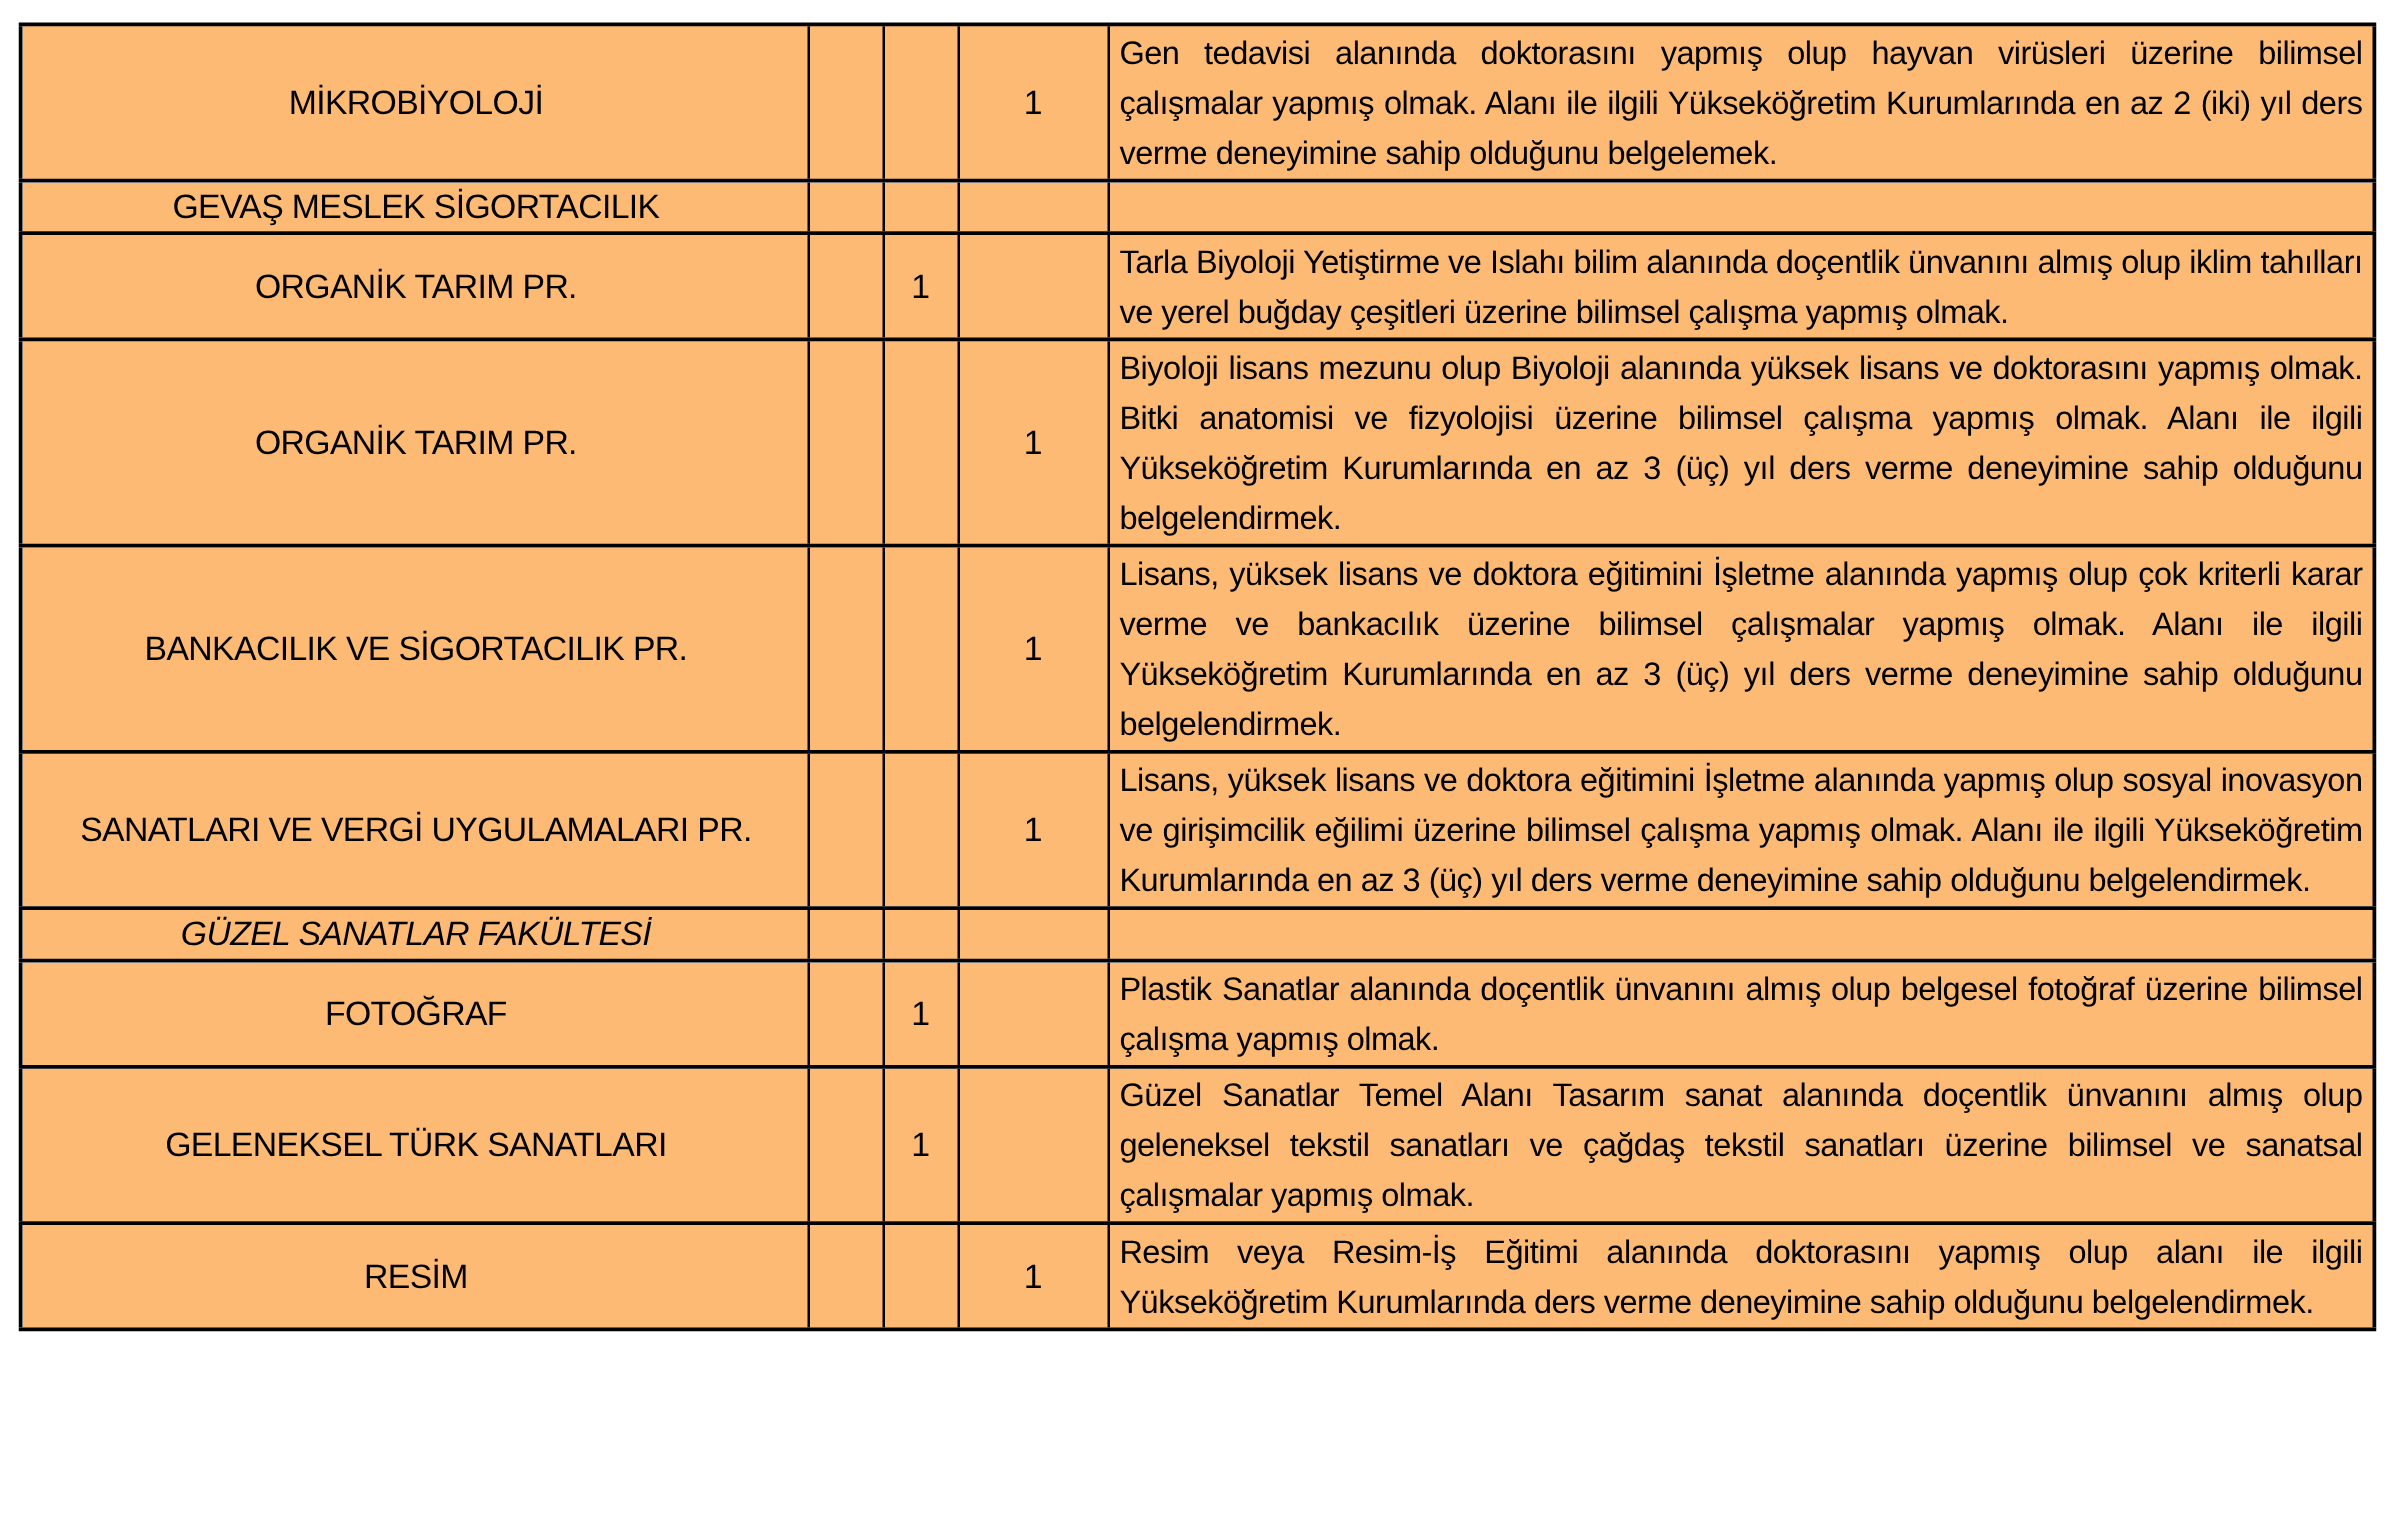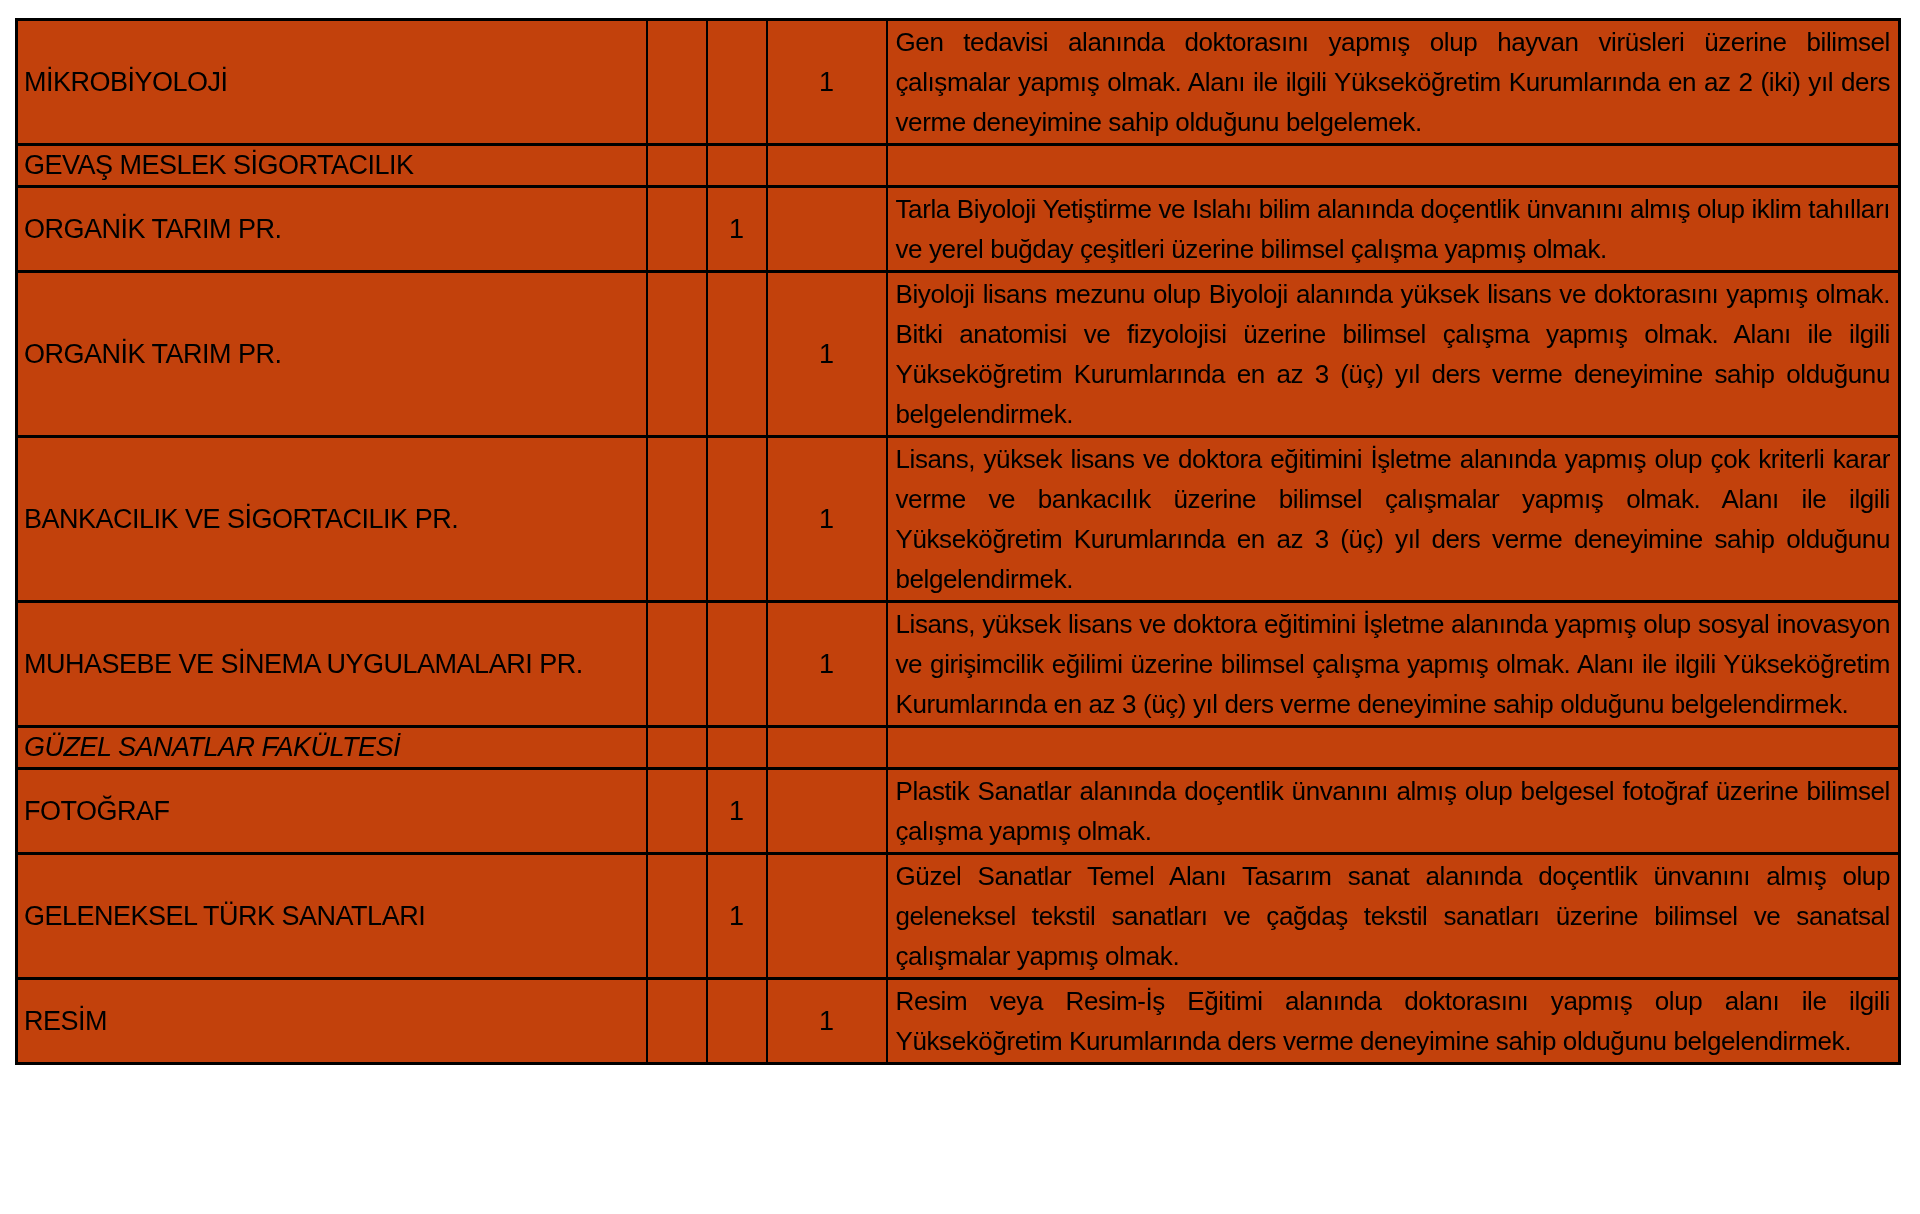--- a/index.html
+++ b/index.html
@@ -26,29 +26,29 @@
     width: 1886px;
     border: 3px solid #000;
   }
   table.positions td {
     border-left: 2px solid #000;
     border-right: 2px solid #000;
     border-top: 3px solid #000;
     border-bottom: 3px solid #000;
     vertical-align: middle;
     overflow: hidden;
-    background: #c2410c;
+    background: #fdba74;
     margin-left: 32px;
   }
   td.c1 {
     padding: 2px 4px 2px 6px;
     font-size: 27px;
     letter-spacing: -0.5px;
     white-space: nowrap;
-    text-align: left;
+    text-align: center;
   }
   td.c2, td.c3, td.c4 {
     text-align: center;
     font-size: 27px;
     padding: 0;
   }
   td.c5 {
     padding: 1px 8px;
     font-size: 26px;
     line-height: 40px;
@@ -104,21 +104,21 @@
 
   <tr style="height: 120px;">
     <td class="c1">BANKACILIK VE SİGORTACILIK PR.</td>
     <td class="c2"></td>
     <td class="c3"></td>
     <td class="c4">1</td>
     <td class="c5">Lisans, yüksek lisans ve doktora eğitimini İşletme alanında yapmış olup çok kriterli karar verme ve bankacılık üzerine bilimsel çalışmalar yapmış olmak. Alanı ile ilgili Yükseköğretim Kurumlarında en az 3 (üç) yıl ders verme deneyimine sahip olduğunu belgelendirmek.</td>
   </tr>
 
   <tr style="height: 120px;">
-    <td class="c1">MUHASEBE VE SİNEMA UYGULAMALARI PR.</td>
+    <td class="c1">SANATLARI VE VERGİ UYGULAMALARI PR.</td>
     <td class="c2"></td>
     <td class="c3"></td>
     <td class="c4">1</td>
     <td class="c5">Lisans, yüksek lisans ve doktora eğitimini İşletme alanında yapmış olup sosyal inovasyon ve girişimcilik eğilimi üzerine bilimsel çalışma yapmış olmak. Alanı ile ilgili Yükseköğretim Kurumlarında en az 3 (üç) yıl ders verme deneyimine sahip olduğunu belgelendirmek.</td>
   </tr>
 
   <tr style="height: 42px; font-style: italic;">
     <td class="c1">GÜZEL SANATLAR FAKÜLTESİ</td>
     <td class="c2"></td>
     <td class="c3"></td>

